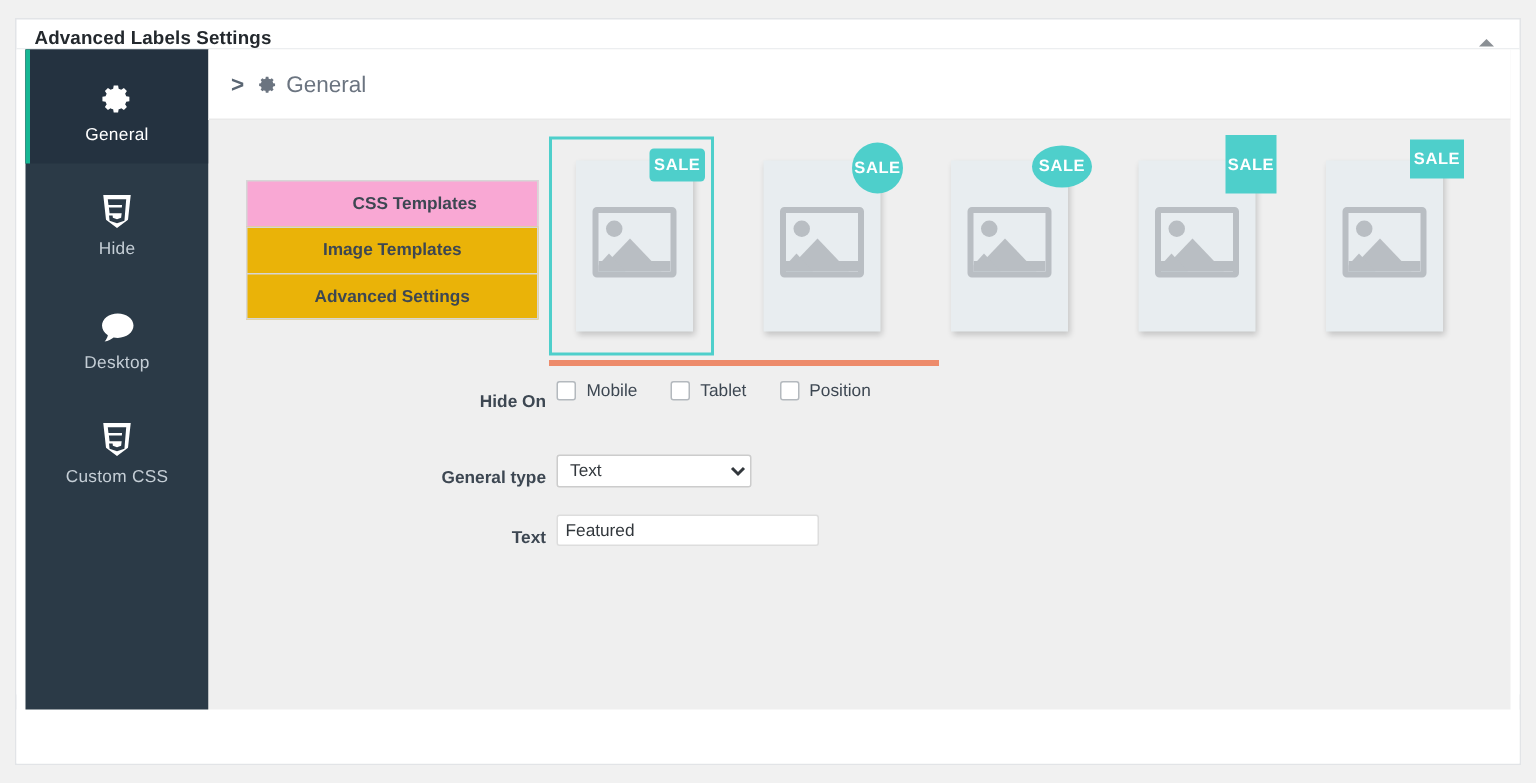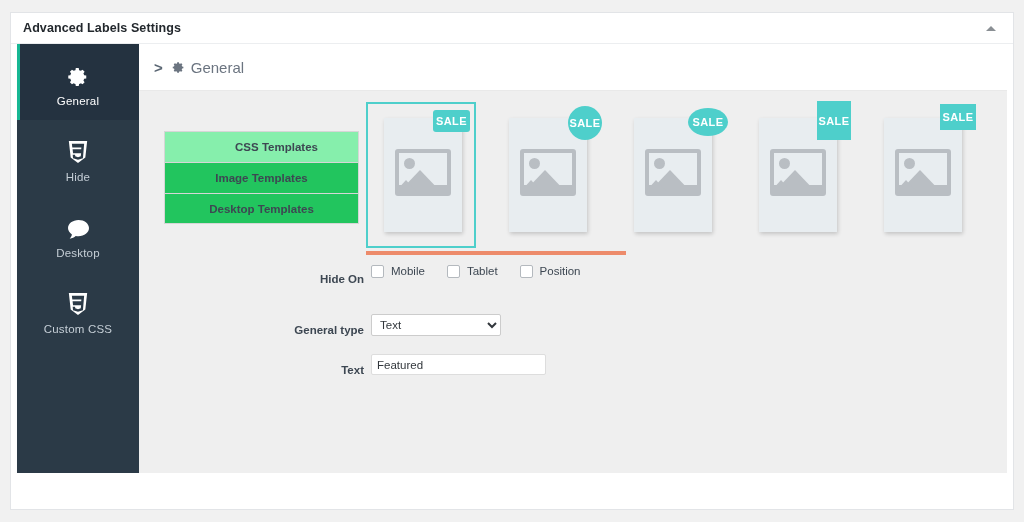--- a/index.html
+++ b/index.html
@@ -9,22 +9,22 @@
     font-family:"Liberation Sans", sans-serif;
     -webkit-font-smoothing:antialiased;
   }
 
   
   #panel{
     position:absolute;left:10px;top:12px;width:1004px;height:498px;
     background:#ffffff;border:1px solid #e2e4e7;box-sizing:border-box;
   }
   #titlebar{
-    position:relative;height:31px;border-bottom:1px solid #eceef0;box-sizing:border-box;
-    display:flex;align-items:center;
+    position:relative;height:20px;border-bottom:1px solid #eceef0;box-sizing:border-box;
+    display:flex;align-items:flex-end;
   }
   #titlebar .title{
     margin-left:12px;font-size:12.5px;font-weight:bold;color:#23282d;letter-spacing:.1px;
   }
   #collapse-btn{
     position:absolute;right:8px;top:0;height:31px;width:28px;
     display:flex;align-items:center;justify-content:center;cursor:pointer;
   }
   #collapse-btn .caret{
     width:0;height:0;border-left:5px solid transparent;border-right:5px solid transparent;
@@ -67,25 +67,25 @@
 
   #form{position:relative;padding-top:24px;}
 
   
   #tpl-tabs{
     position:absolute;left:25px;top:40px;width:195px;
   }
   .tpl-tab{
     height:31px;display:flex;align-items:center;justify-content:center;
     font-size:11.5px;font-weight:bold;color:#3d4752;
-    background:#22c55e;border:1px solid #d6d6d6;border-bottom:none;
+    background:#eab308;border:1px solid #d6d6d6;border-bottom:none;
     box-sizing:border-box;cursor:pointer;
   }
   .tpl-tab:last-child{border-bottom:1px solid #d6d6d6;}
-  .tpl-tab.active{background:#86efac;padding-left:30px;}
+  .tpl-tab.active{background:#f9a8d4;padding-left:30px;}
 
   
   #tpl-row{
     position:absolute;left:227px;top:6px;width:620px;height:160px;
   }
   .tpl{
     position:absolute;top:9px;width:110px;height:138px;box-sizing:border-box;
     cursor:pointer;
   }
   .tpl.sel{border:2px solid #4ecfcb;top:5px;height:146px;}
@@ -130,21 +130,21 @@
   
   .row{position:relative;height:38px;}
   .flabel{
     position:absolute;left:0;width:225px;text-align:right;
     font-size:11.5px;font-weight:bold;color:#3d4752;line-height:18px;
   }
 
   #row-hide{position:absolute;left:0;top:174px;width:100%;height:28px;}
   #row-hide .flabel{top:5px;}
   .chk-group{position:absolute;left:232px;top:0;display:flex;align-items:center;}
-  .chk-item{display:flex;align-items:flex-start;margin-right:22px;cursor:pointer;}
+  .chk-item{display:flex;align-items:center;margin-right:22px;cursor:pointer;}
   .chk-box{
     width:13px;height:13px;background:#fff;border:1px solid #b4b9be;border-radius:2px;
     box-sizing:border-box;
   }
   .chk-txt{margin-left:7px;font-size:11.5px;color:#3d4752;}
 
   #row-ctype{position:absolute;left:0;top:223px;width:100%;height:30px;}
   #row-ctype .flabel{top:7px;}
   select.sel-ctl{
     position:absolute;left:232px;top:0;width:130px;height:22px;
@@ -238,21 +238,21 @@
       <div id="form">
 
         <div id="tpl-tabs">
           <div class="tpl-tab active">
             <span>CSS Templates</span>
           </div>
           <div class="tpl-tab">
             <span>Image Templates</span>
           </div>
           <div class="tpl-tab">
-            <span>Desktop Templates</span>
+            <span>Advanced Settings</span>
           </div>
         </div>
 
         <div id="tpl-row">
 
           <div class="tpl sel" style="left:0px;">
             <div class="card">
               <div class="ph">
                 <span class="dot"></span>
                 <span class="base"></span>

